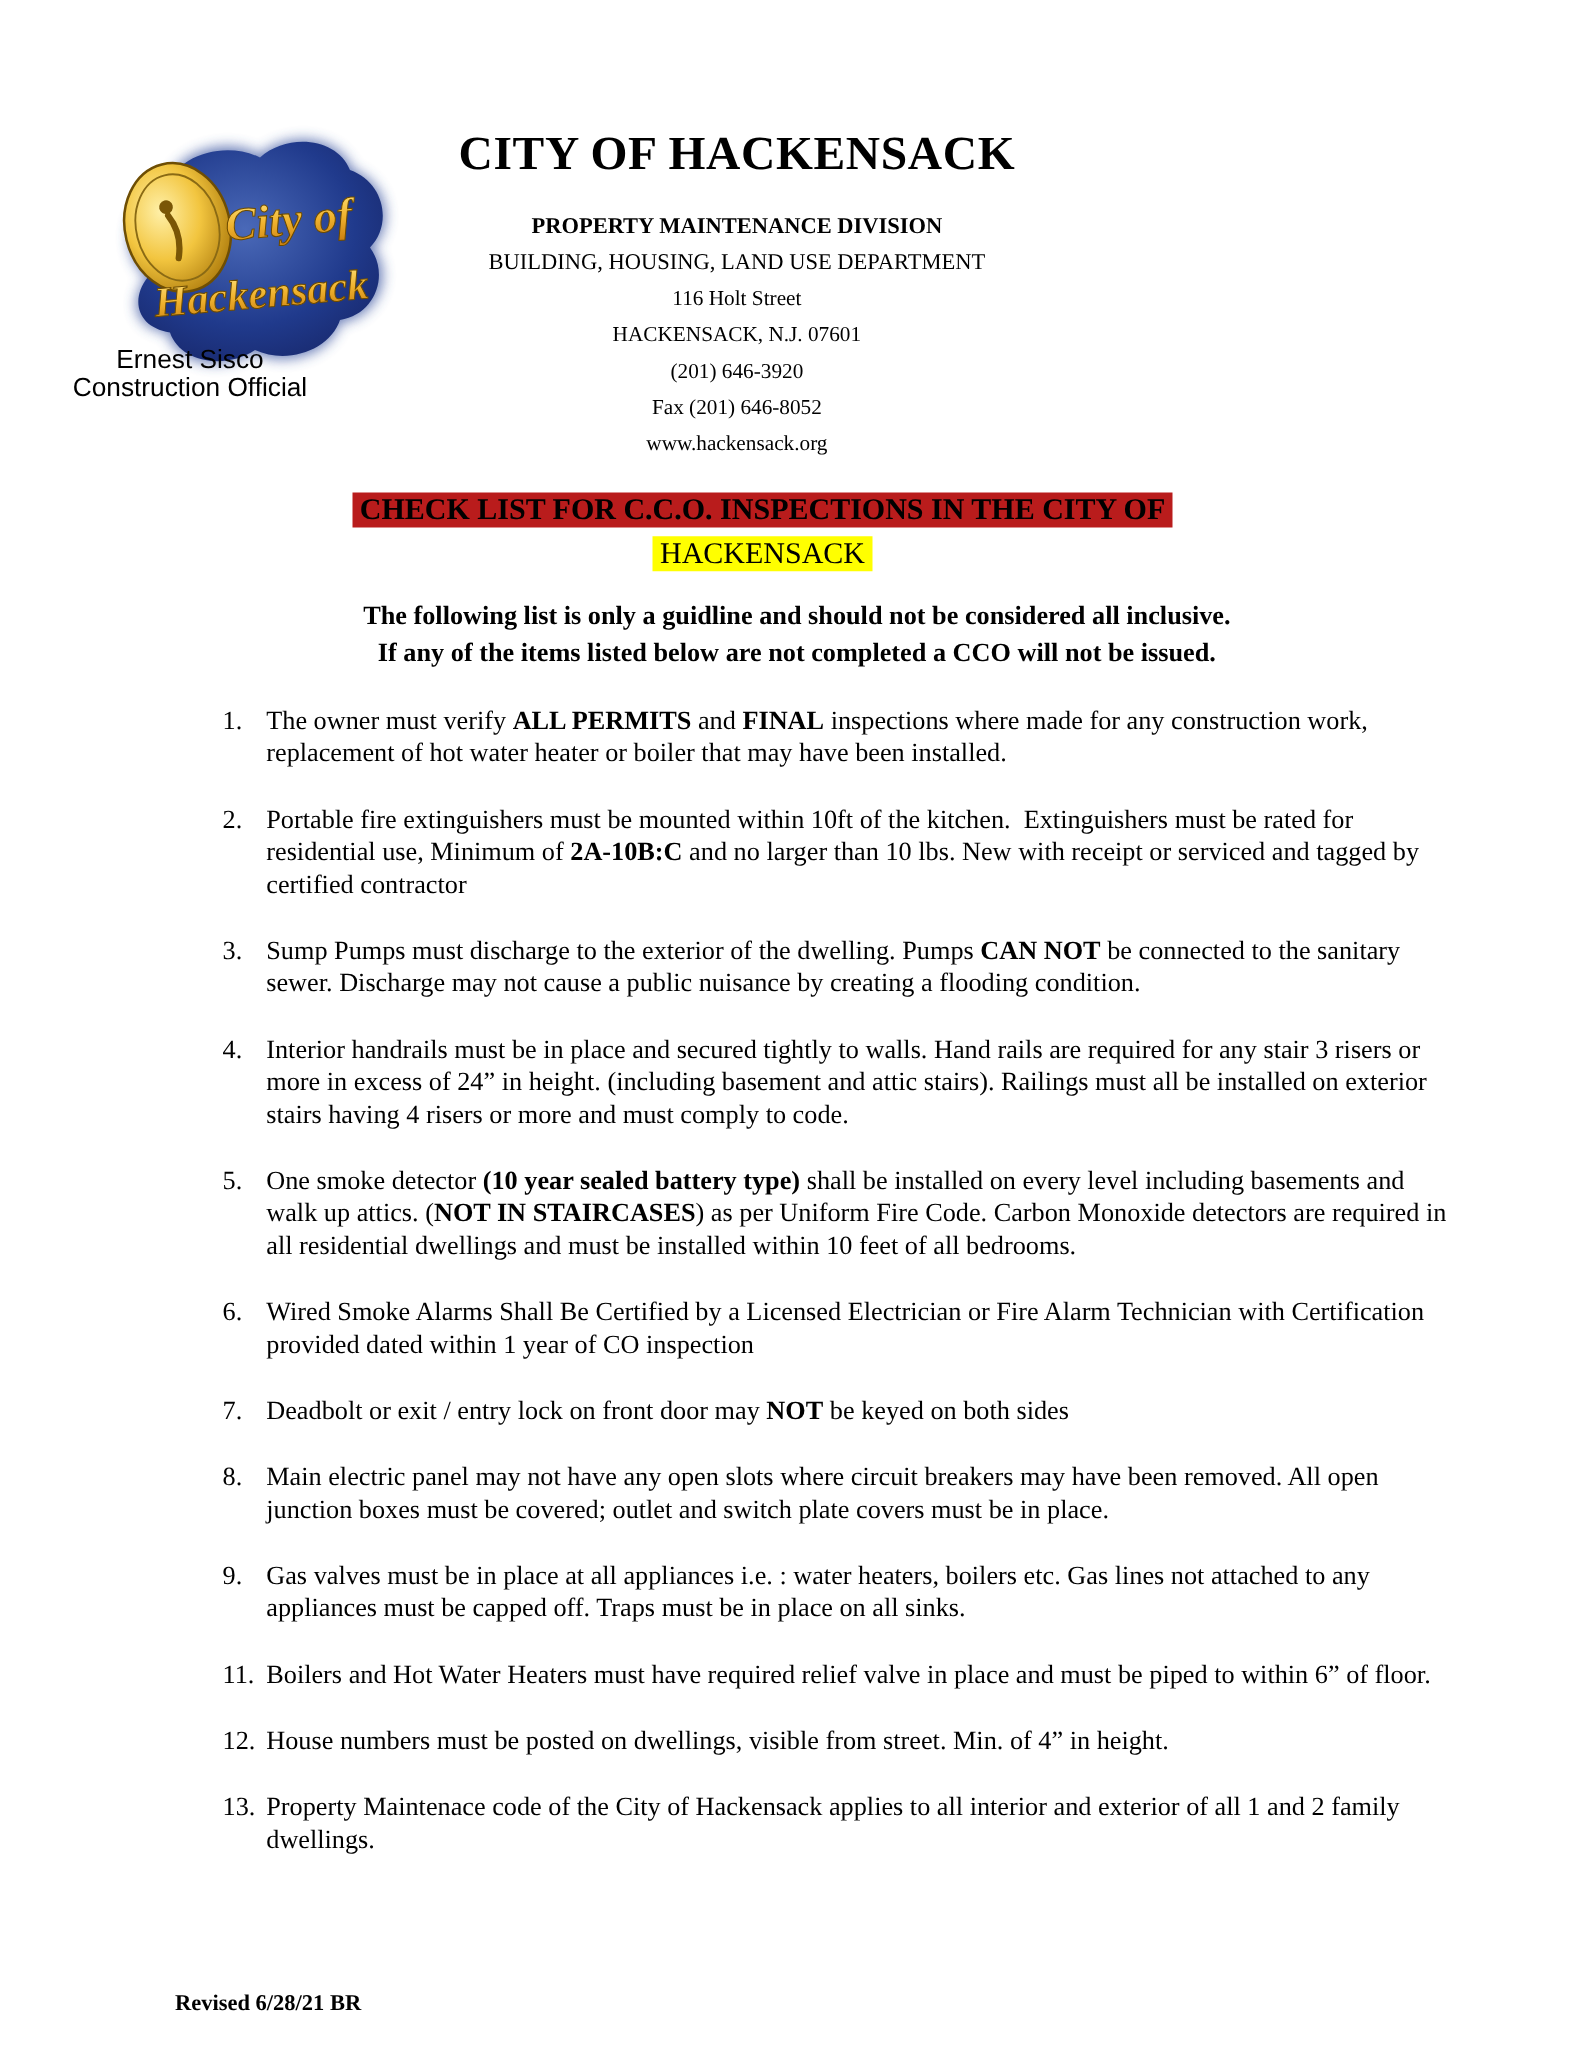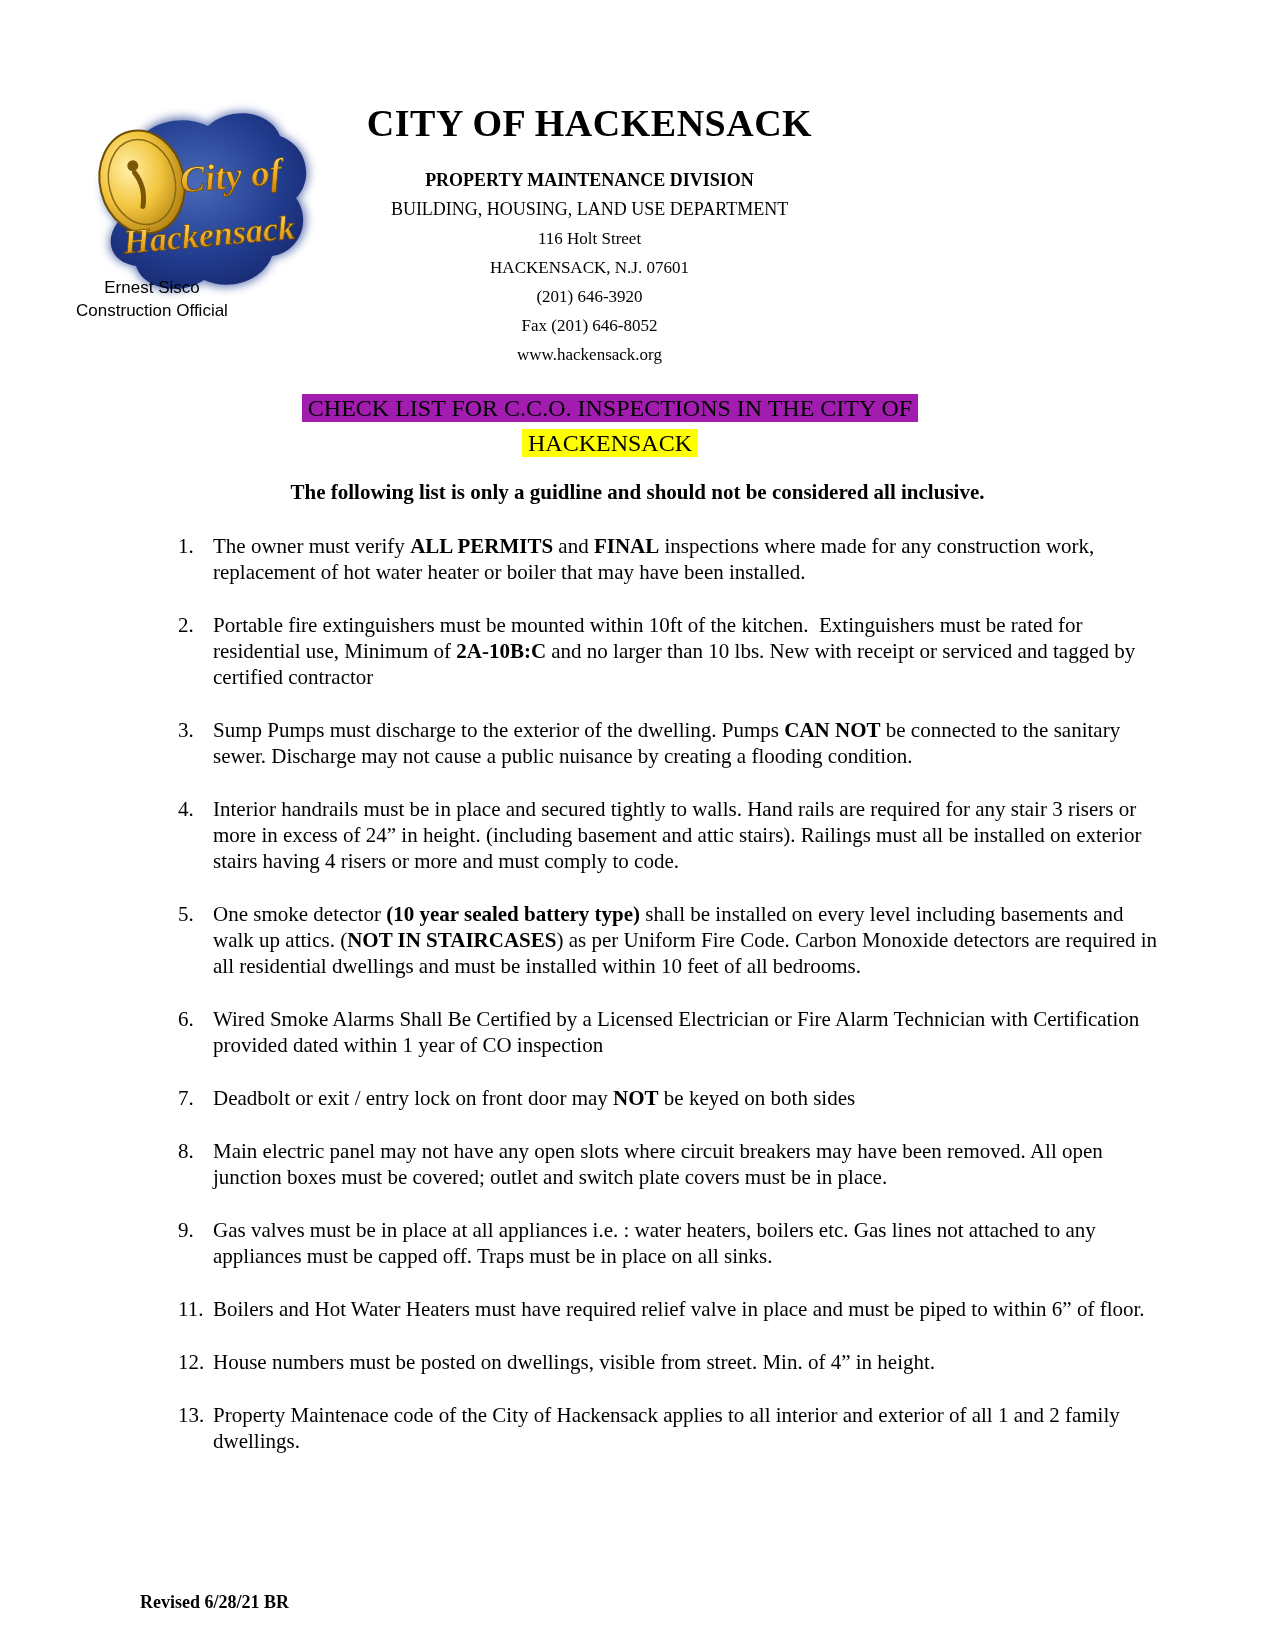--- a/index.html
+++ b/index.html
@@ -13,21 +13,21 @@
     font-family: "Liberation Serif", serif;
     overflow: hidden;
   }
 
   
   .logo-block { position: absolute; left: 80px; top: 94px; width: 242px; height: 222px; }
   .official-block {
     position: absolute; left: 52px; top: 276px; width: 200px;
     text-align: center;
     font-family: "Liberation Sans", sans-serif;
-    font-size: 17px; line-height: 23px;
+    font-size: 21px; line-height: 23px;
   }
 
   
   .header-text { padding-top: 100px; padding-right: 96px; text-align: center; }
   .doc-title { font-size: 38px; font-weight: bold; letter-spacing: 0.5px; line-height: 46px; margin: 0 0 20px 0; }
   .dept-line  { font-size: 18px; line-height: 29px; }
   .dept-bold  { font-weight: bold; }
   .addr-line  { font-size: 17px; line-height: 29px; }
 
   
@@ -116,26 +116,27 @@
     <div class="dept-line dept-bold">PROPERTY MAINTENANCE DIVISION</div>
     <div class="dept-line">BUILDING, HOUSING, LAND USE DEPARTMENT</div>
     <div class="addr-line">116 Holt Street</div>
     <div class="addr-line">HACKENSACK, N.J. 07601</div>
     <div class="addr-line">(201) 646-3920</div>
     <div class="addr-line">Fax (201) 646-8052</div>
     <div class="addr-line">www.hackensack.org</div>
   </div>
 
   <div class="checklist-heading">
-    <span class="hl" style="background: #a21caf;">CHECK LIST FOR C.C.O. INSPECTIONS IN THE CITY OF</span><br>
+    <span class="hl" style="background: #b91c1c; font-weight: bold;">CHECK LIST FOR C.C.O. INSPECTIONS IN THE CITY OF</span><br>
     <span class="hl" style="background: rgb(255, 255, 0);">HACKENSACK</span>
   </div>
 
   <div class="intro">
     <div>The following list is only a guidline and should not be considered all inclusive.</div>
+    <div>If any of the items listed below are not completed a CCO will not be issued.</div>
   </div>
 
   <div class="list">
       <div class="list-item">
         <div class="item-number">1.</div>
         <div class="item-text"><span>The owner must verify </span><span class="b">ALL PERMITS</span><span> and </span><span class="b">FINAL</span><span> inspections where made for any construction work, replacement of hot water heater or boiler that may have been installed.</span></div>
       </div>
       <div class="list-item">
         <div class="item-number">2.</div>
         <div class="item-text"><span>Portable fire extinguishers must be mounted within 10ft of the kitchen.  Extinguishers must be rated for residential use, Minimum of </span><span class="b">2A-10B:C</span><span> and no larger than 10 lbs. New with receipt or serviced and tagged by certified contractor</span></div>

